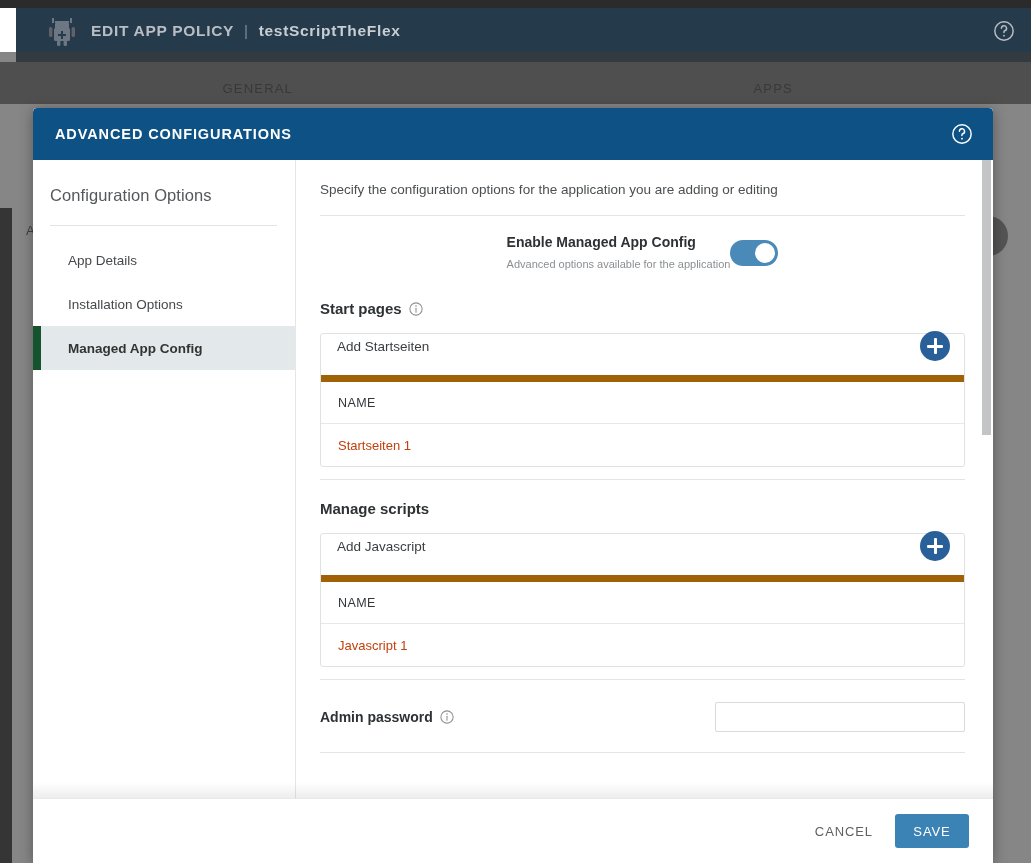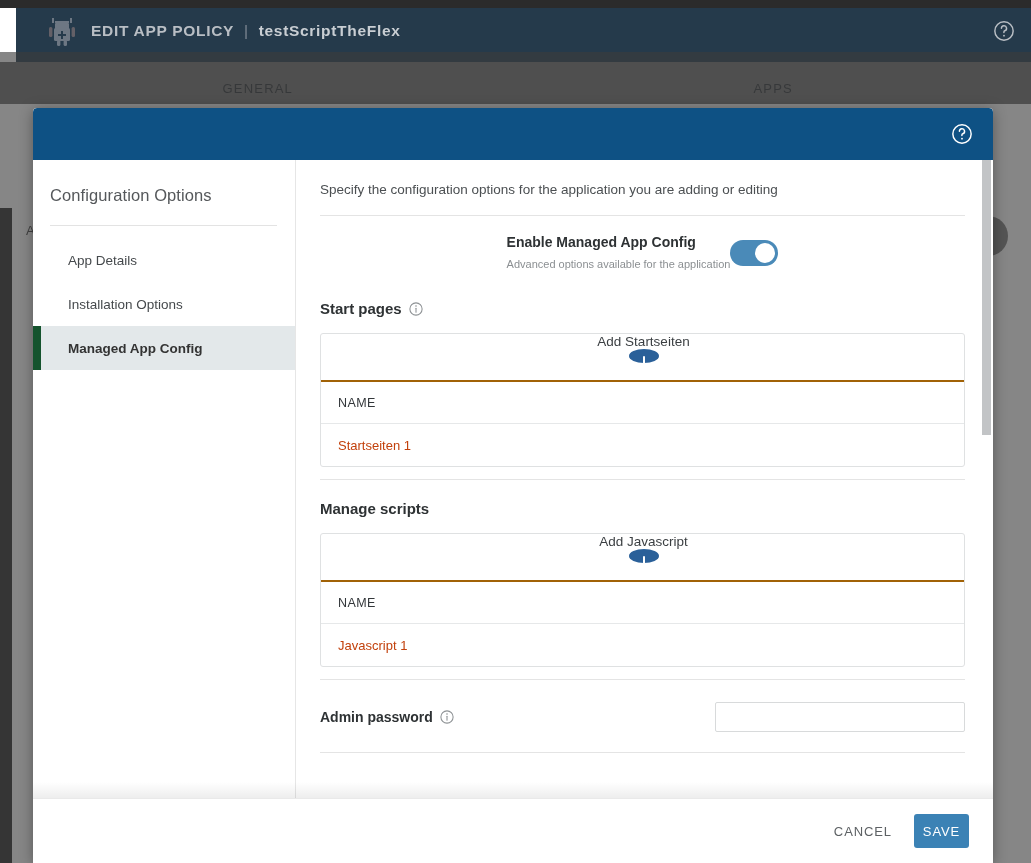--- a/index.html
+++ b/index.html
@@ -174,22 +174,21 @@
   }
   .info-icon { width: 14px; height: 14px; color: #8d9194; display: inline-block; }
 
   .panel {
     border: 1px solid #dfe1e2; border-radius: 3px; background: #fff;
     margin-bottom: 10px;
   }
   .panel-head {
     height: 48px; display: flex; align-items: center;
     justify-content: space-between; padding: 0 14px 17px 16px;
-    border-bottom: 2px solid #a16207;
-    flex-direction: column;
+    border-bottom: 7px solid #a16207;
   }
   .panel-head-label { font-size: 13.5px; color: #3b3f42; }
   .add-btn {
     width: 30px; height: 30px; border-radius: 50%;
     background: #2a6099; position: relative; cursor: pointer; border: none;
   }
   .add-btn::before, .add-btn::after {
     content: ""; position: absolute; background: #fff; border-radius: 1px;
   }
   .add-btn::before { left: 7px; top: 14px; width: 16px; height: 2.5px; }
@@ -245,21 +244,21 @@
   }
   .btn-cancel {
     background: none; border: none; cursor: pointer;
     font-family: "Liberation Sans", sans-serif;
     font-size: 13px; letter-spacing: .9px; color: #5d6164;
   }
   .btn-save {
     background: #3b82b5; border: none; cursor: pointer;
     font-family: "Liberation Sans", sans-serif;
     color: #fff; font-size: 13px; letter-spacing: .9px;
-    width: 55px; height: 34px; border-radius: 3px;
+    width: 74px; height: 34px; border-radius: 3px;
   }
 </style>
 </head>
 <body>
 
 <div id="app-root">
 
   <div class="topbar">
     <div class="topbar-left">
       <span class="android-icon">
@@ -316,20 +315,21 @@
 
   </div>
 
   <div class="scrim"></div>
   <div class="scrim-top"></div>
 </div>
 
 <div class="modal">
 
   <div class="modal-header">
+    <div class="modal-title">ADVANCED CONFIGURATIONS</div>
     <span class="modal-help">
       <svg viewBox="0 0 24 24" width="22" height="22" fill="none" stroke="currentColor" stroke-width="1.6">
         <circle cx="12" cy="12" r="10"></circle>
         <path d="M9.2 9a2.8 2.8 0 1 1 3.6 2.7c-.7.25-.9.8-.9 1.5v.4" stroke-linecap="round"></path>
         <circle cx="12" cy="17.1" r="1" fill="currentColor" stroke="none"></circle>
       </svg>
     </span>
   </div>
 
   <div class="modal-body">

